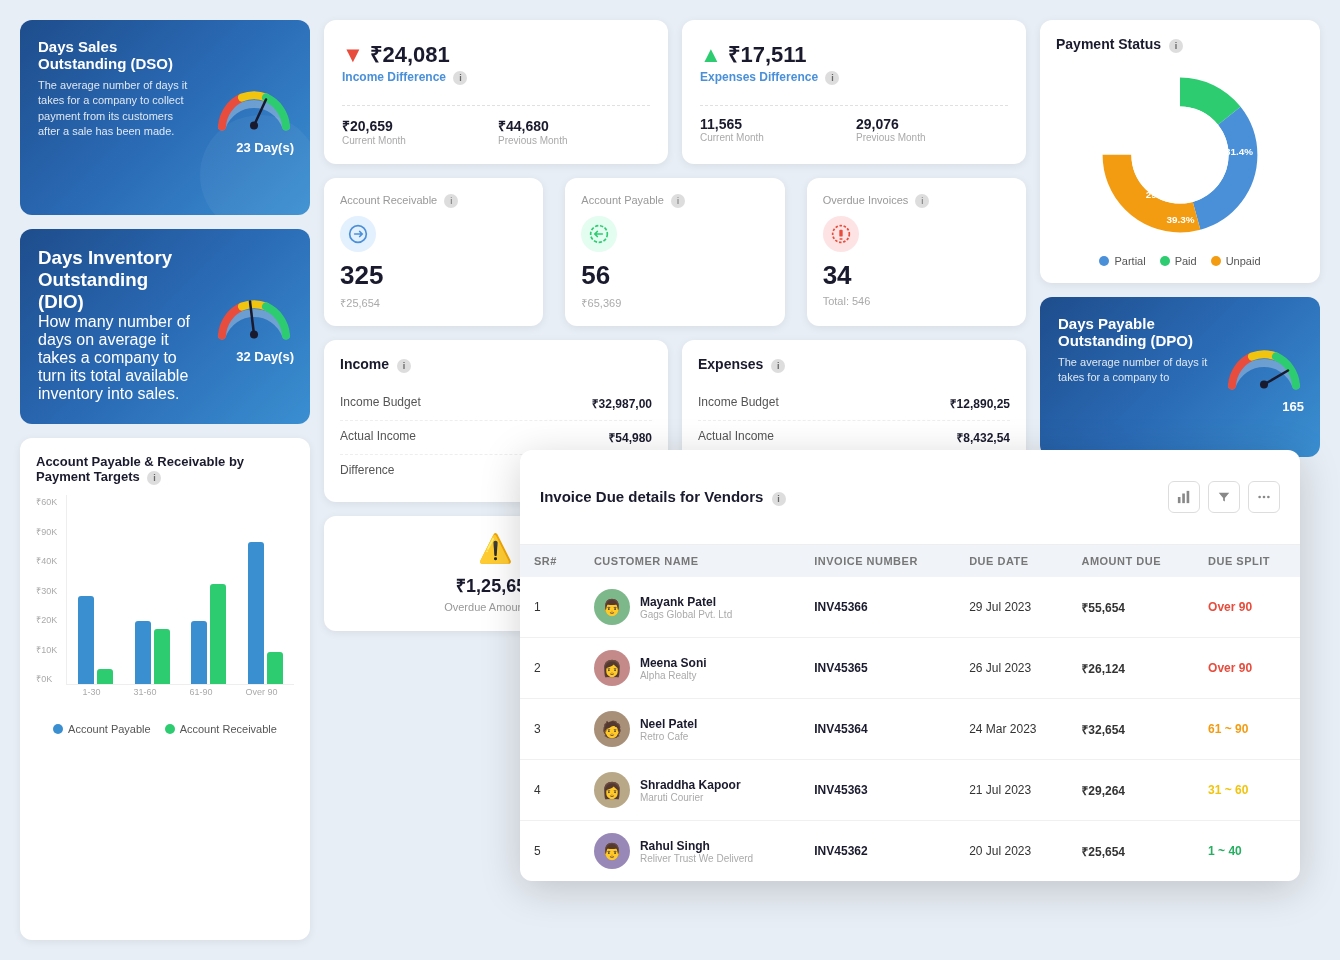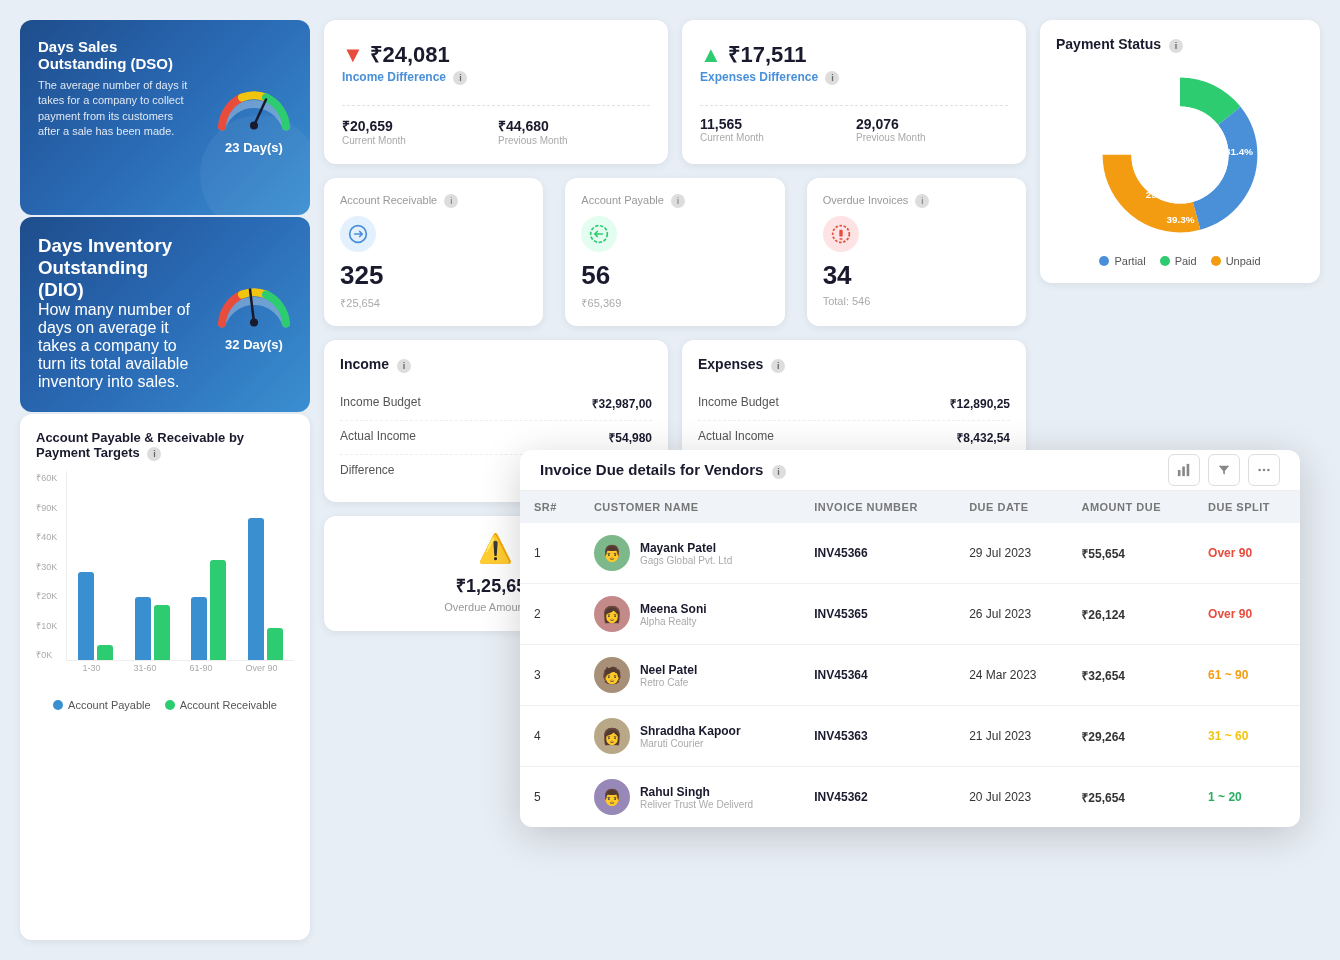--- a/index.html
+++ b/index.html
@@ -19,21 +19,21 @@
       display: grid;
       grid-template-columns: 290px 1fr 280px;
       grid-template-rows: auto auto auto;
       gap: 14px;
     }
 
     
     .left-col {
       display: flex;
       flex-direction: column;
-      gap: 2px;
+      gap: 14px;
       grid-column: 1;
       grid-row: 1 / 4;
     }
 
     .dso-card {
       background: linear-gradient(135deg, #1e4d8c 0%, #2a6ab5 50%, #3a8fd1 100%);
       border-radius: 12px;
       padding: 18px;
       color: white;
       position: relative;
@@ -63,21 +63,21 @@
       opacity: 0.85;
       line-height: 1.4;
       max-width: 160px;
     }
 
     .dso-badge {
       position: absolute;
       right: 16px;
       top: 50%;
       transform: translateY(-50%);
-      text-align: center;
+      text-align: right;
     }
 
     .dso-badge .day-label {
       font-size: 13px;
       font-weight: 700;
       color: white;
       margin-top: 4px;
     }
 
     .dio-card {
@@ -443,21 +443,21 @@
       border-radius: 12px;
       box-shadow: 0 8px 40px rgba(0,0,0,0.18);
       z-index: 100;
       overflow: hidden;
     }
 
     .modal-header {
       display: flex;
       align-items: center;
       justify-content: space-between;
-      padding: 4px 20px;
+      padding: 31px 20px;
       border-bottom: 1px solid #eee;
     }
 
     .modal-header h3 {
       font-size: 15px;
       font-weight: 700;
       color: #1a1a2e;
     }
 
     .modal-actions {
@@ -835,20 +835,37 @@
             <span>Paid</span>
           </div>
           <div class="legend-item">
             <div class="legend-dot" style="background:#f39c12"></div>
             <span>Unpaid</span>
           </div>
         </div>
       </div>
     </div>
 
+    <div class="dpo-card">
+      <div style="max-width:165px">
+        <h3>Days Payable Outstanding (DPO)</h3>
+        <p>The average number of days it takes for a company to</p>
+      </div>
+      <div class="dso-badge">
+        <svg width="80" height="50" viewBox="0 0 80 50">
+          <path d="M8,45 A34,34 0 0,1 72,45" fill="none" stroke="rgba(255,255,255,0.3)" stroke-width="8" stroke-linecap="round"></path>
+          <path d="M8,45 A34,34 0 0,1 28,16" fill="none" stroke="#e74c3c" stroke-width="8" stroke-linecap="round"></path>
+          <path d="M28,16 A34,34 0 0,1 52,16" fill="none" stroke="#f1c40f" stroke-width="8" stroke-linecap="round"></path>
+          <path d="M52,16 A34,34 0 0,1 72,45" fill="none" stroke="#2ecc71" stroke-width="8" stroke-linecap="round"></path>
+          <line x1="40" y1="44" x2="64" y2="30" stroke="#1a1a2e" stroke-width="2.5" stroke-linecap="round"></line>
+          <circle cx="40" cy="44" r="4" fill="#1a1a2e"></circle>
+        </svg>
+        <div class="day-label">165</div>
+      </div>
+    </div>
   </div>
 
 </div>
 
 <div class="invoice-modal">
   <div class="modal-header">
     <h3>
       <span>Invoice Due details for Vendors</span>
       <span class="info-icon">i</span>
     </h3>
@@ -958,17 +975,17 @@
           <div class="avatar-circle" style="background:#9888b8">👨</div>
           <div>
             <div class="customer-name">Rahul Singh</div>
             <div class="customer-company">Reliver Trust We Deliverd</div>
           </div>
         </div>
       </td>
       <td><span class="invoice-num">INV45362</span></td>
       <td>20 Jul 2023</td>
       <td><strong>₹25,654</strong></td>
-      <td><span class="due-split-green">1 ~ 20</span></td>
+      <td><span class="due-split-green">1 ~ 40</span></td>
     </tr>
       </tbody>
   </table>
 </div>
 
 </body></html>

